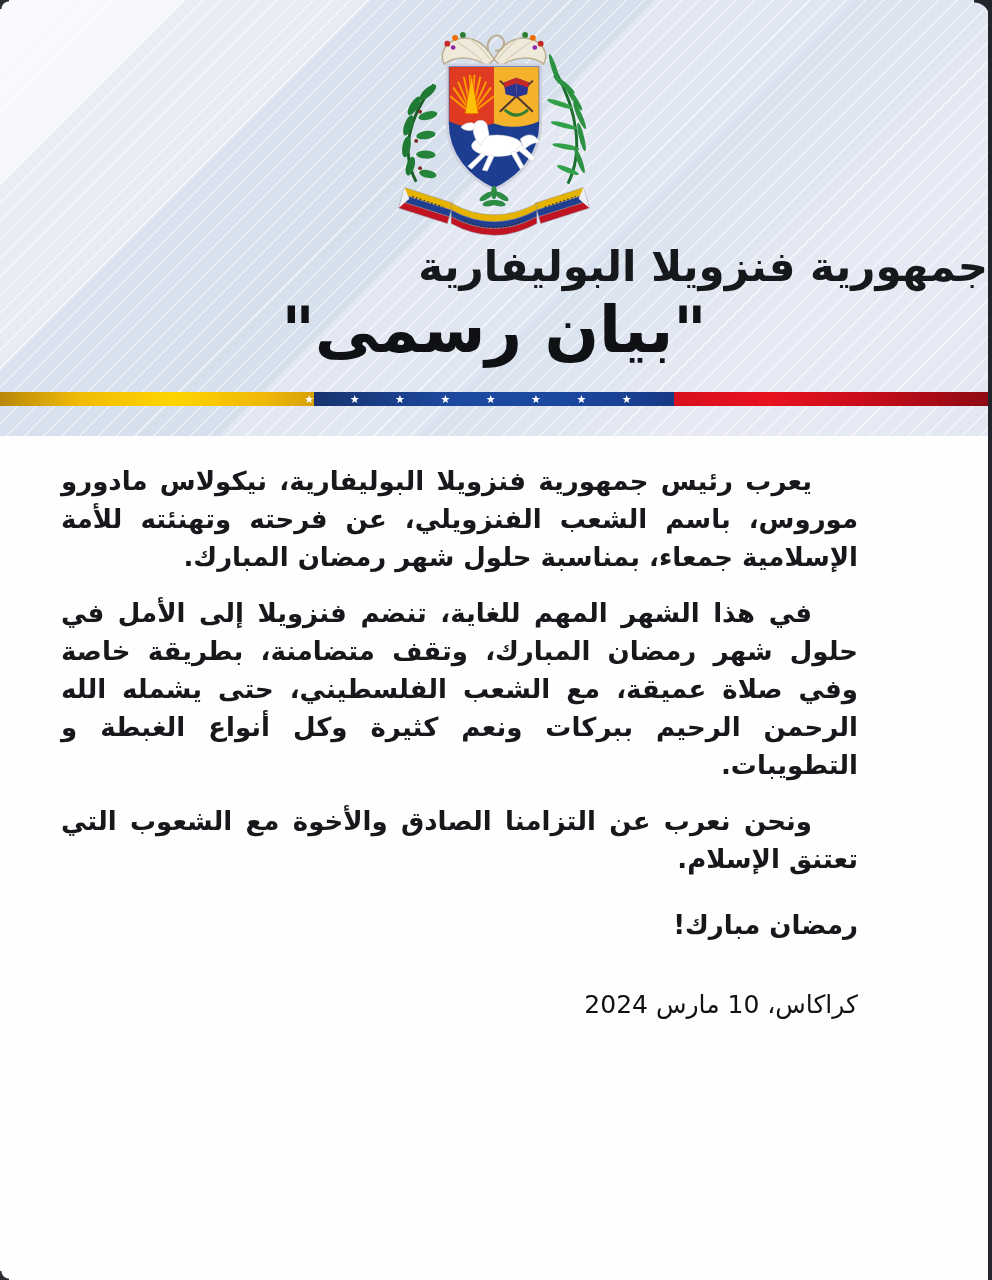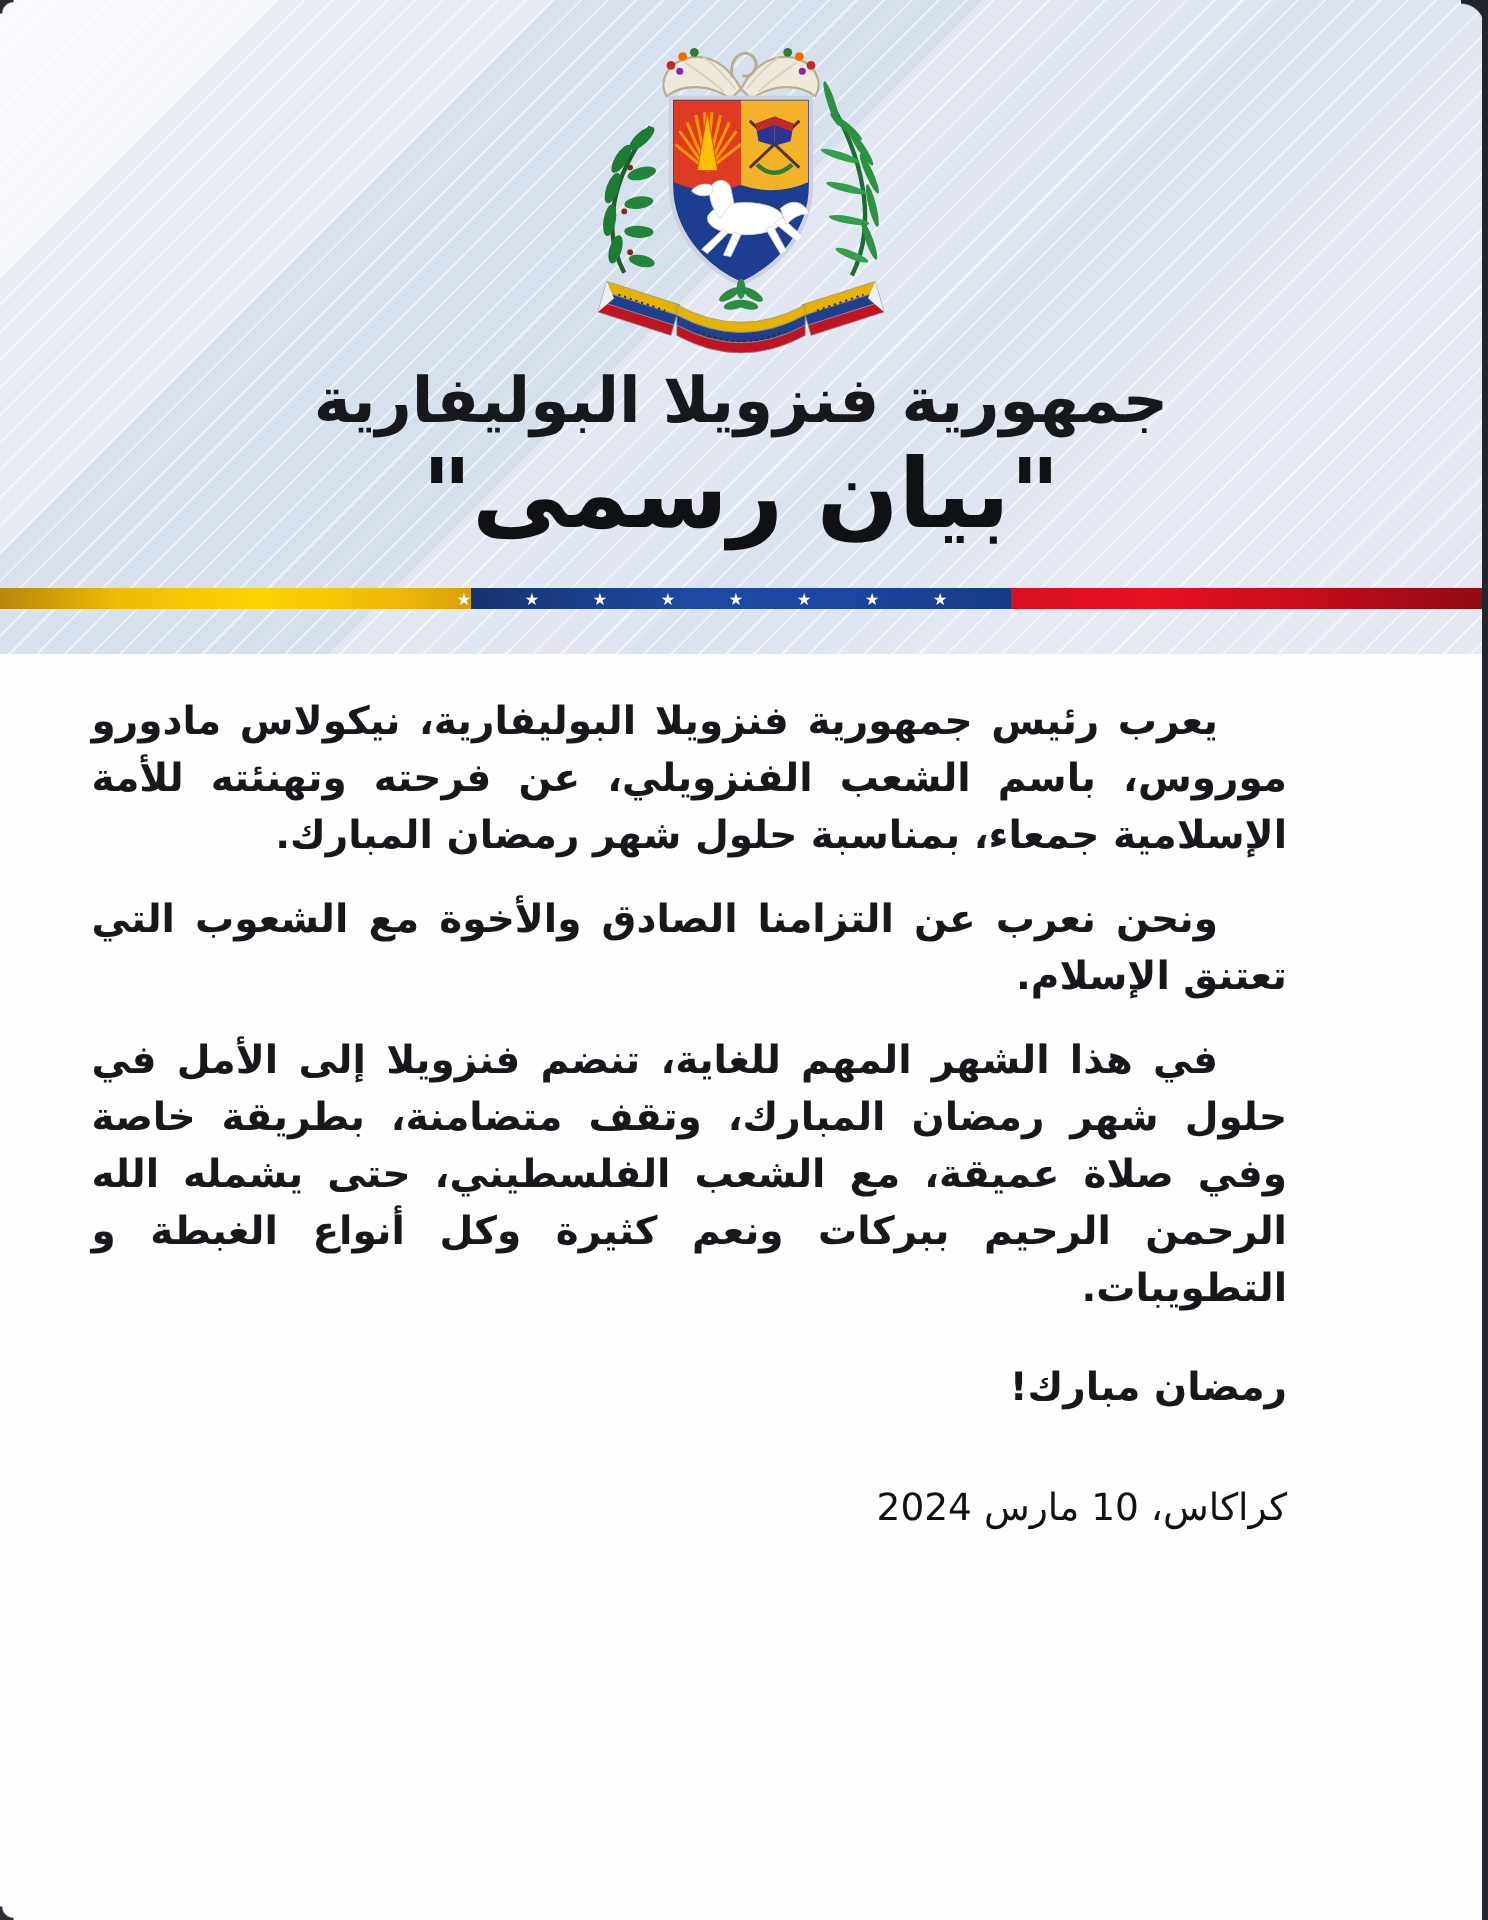--- a/index.html
+++ b/index.html
@@ -18,21 +18,21 @@
       linear-gradient(135deg,
         #f9fafd 0%, #f5f7fb 13%,
         #e9edf5 13%, #e7ebf4 26%,
         #d9e2ee 26%, #d5e0ec 46%,
         #e3e8f3 46%, #e0e6f1 60%,
         #d9e2ee 60%, #e7eaf4 78%,
         #e4e8f3 100%);
   }
   .emblem-wrap { position:absolute; top:26px; left:50%; transform:translateX(-50%); width:214px; height:224px; }
   .title-country {
-    position:absolute; top:244px; left:0; width:988px; text-align:center;
+    position:absolute; top:244px; left:0; width:988px; text-align:right;
     direction:rtl; font-weight:bold; font-size:42px; line-height:1.1; color:#17181c;
     letter-spacing:0.5px;
   }
   .title-statement {
     position:absolute; top:294px; left:0; width:988px; text-align:center;
     direction:rtl; font-weight:bold; font-size:64px; line-height:1.15; color:#101114;
   }
   
   .flag-stripe { position:absolute; top:392px; left:0; width:988px; height:14px; display:flex; }
   .flag-seg { flex:1 1 0; height:100%; }
@@ -202,22 +202,22 @@
       <div class="flag-seg flag-yellow"></div>
       <div class="flag-seg flag-blue">
         <span class="flag-stars">★ ★ ★ ★ ★ ★ ★ ★</span>
       </div>
       <div class="flag-seg flag-red"></div>
     </div>
   </div>
 
   <div class="letter-body">
     <p>يعرب رئيس جمهورية فنزويلا البوليفارية، نيكولاس مادورو موروس، باسم الشعب الفنزويلي، عن فرحته وتهنئته للأمة الإسلامية جمعاء، بمناسبة حلول شهر رمضان المبارك.</p>
+    <p>في هذا الشهر المهم للغاية، تنضم فنزويلا إلى الأمل في حلول شهر رمضان المبارك، وتقف متضامنة، بطريقة خاصة وفي صلاة عميقة، مع الشعب الفلسطيني، حتى يشمله الله الرحمن الرحيم ببركات ونعم كثيرة وكل أنواع الغبطة و التطويبات.</p>
     <p>ونحن نعرب عن التزامنا الصادق والأخوة مع الشعوب التي تعتنق الإسلام.</p>
-    <p>في هذا الشهر المهم للغاية، تنضم فنزويلا إلى الأمل في حلول شهر رمضان المبارك، وتقف متضامنة، بطريقة خاصة وفي صلاة عميقة، مع الشعب الفلسطيني، حتى يشمله الله الرحمن الرحيم ببركات ونعم كثيرة وكل أنواع الغبطة و التطويبات.</p>
     <p class="greeting">رمضان مبارك!</p>
     <p class="dateline">كراكاس، 10 مارس 2024</p>
   </div>
 
   <div class="edge-right"></div>
   <div class="corner-tr"></div>
   <div class="corner-tl"></div>
   <div class="corner-bl"></div>
 </div>
 

